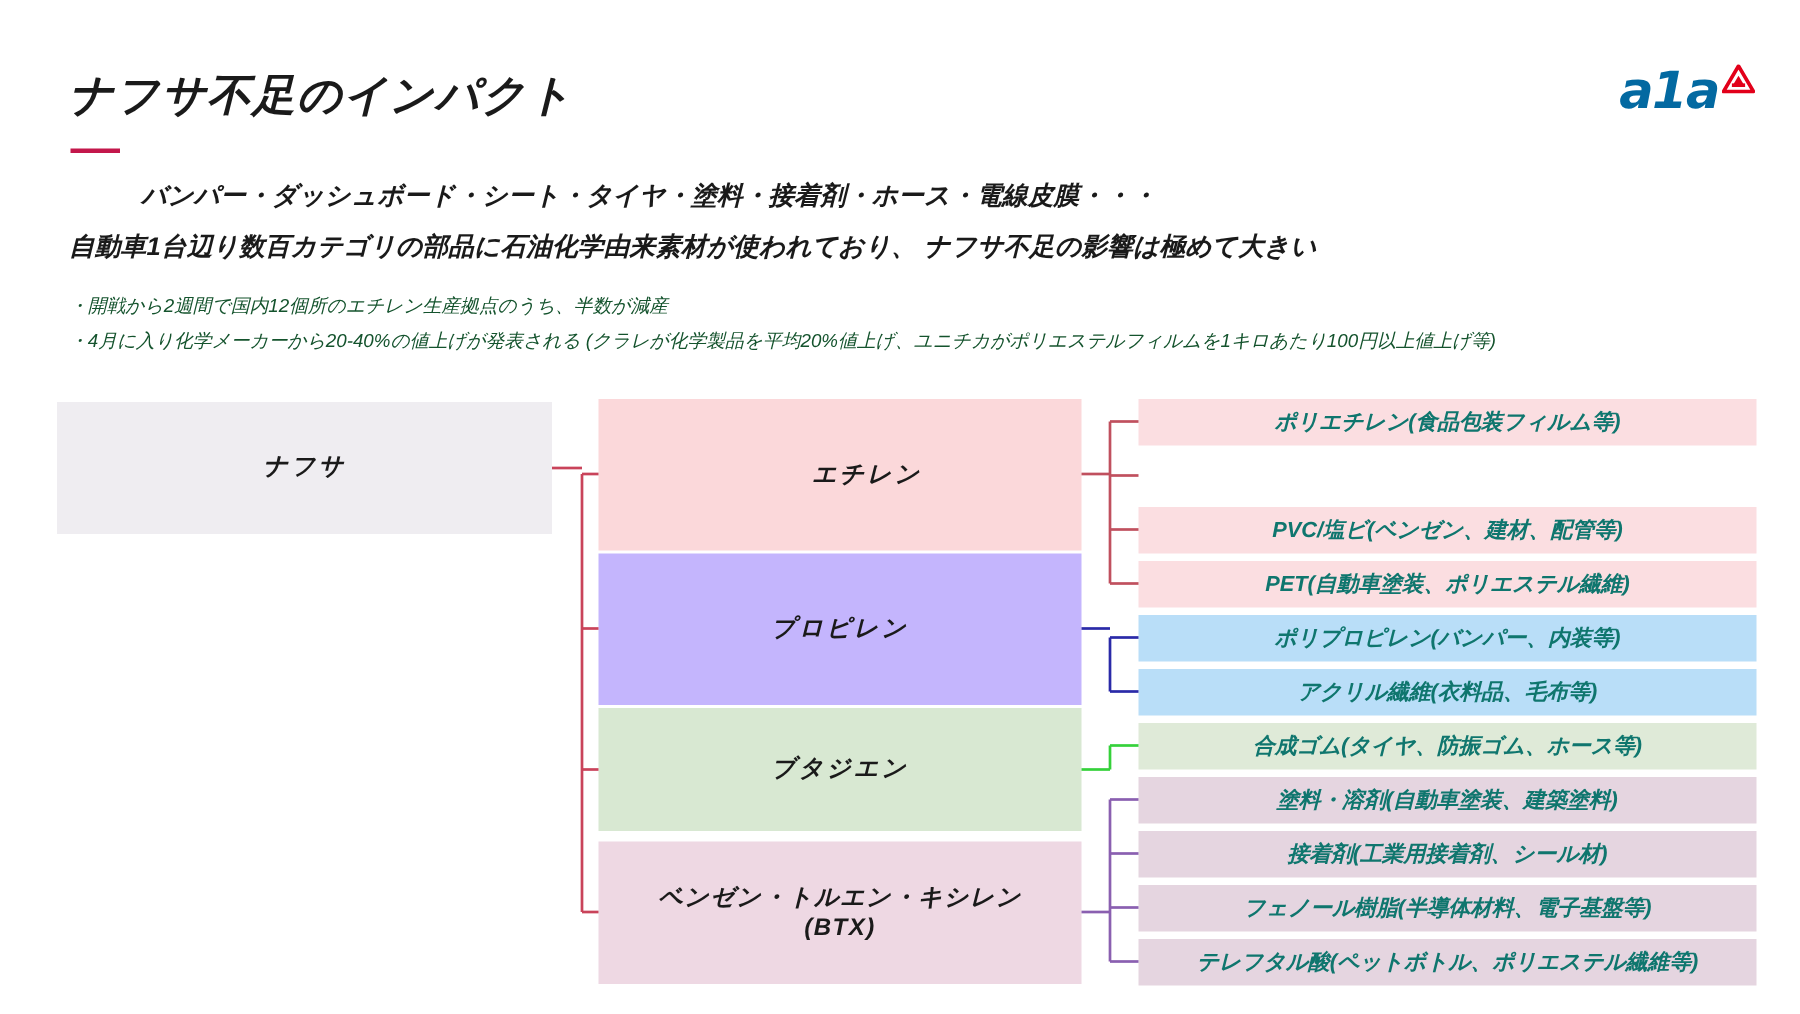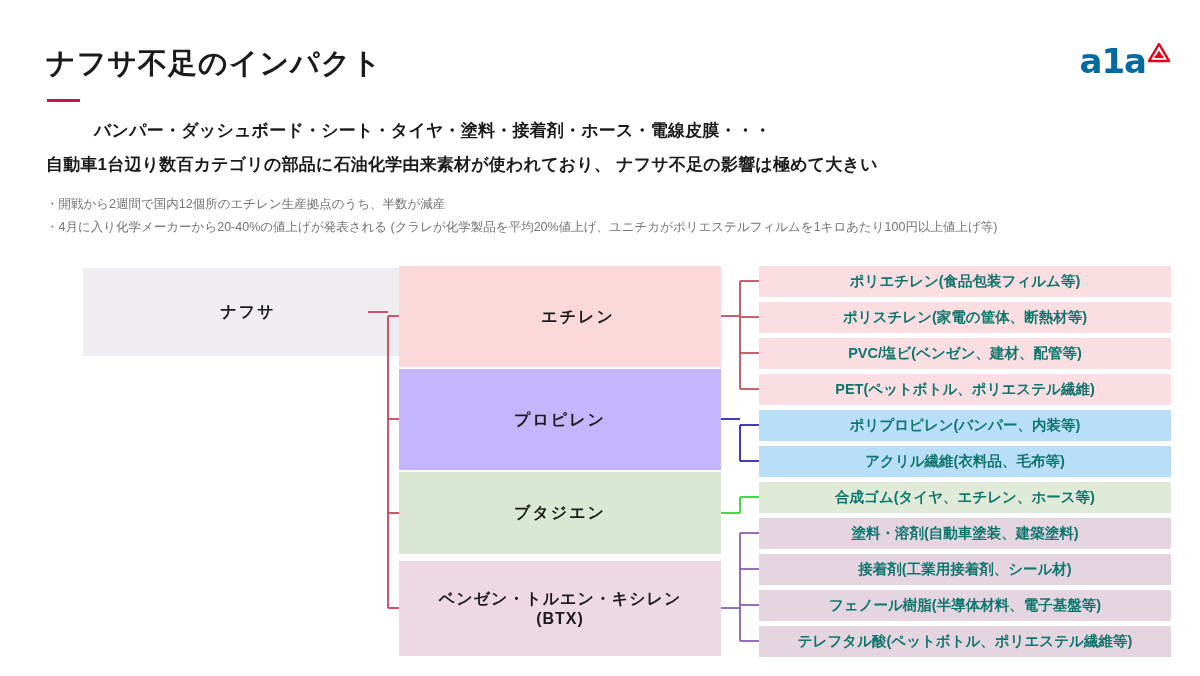--- a/index.html
+++ b/index.html
@@ -4,21 +4,21 @@
 <style>
   * { margin:0; padding:0; box-sizing:border-box; }
   html,body { width:1200px; height:676px; }
   body {
     background:#ffffff;
     font-family:"Liberation Sans","DejaVu Sans",sans-serif;
     color:#231f20;
     overflow:hidden;
     position:relative;
   }
-  .slide { position:relative; width:1200px; height:500px; background:#fff; }
+  .slide { position:relative; width:1200px; height:500px; background:#fff;font-style:italic; }
 
   
   .page-title{
     position:absolute; left:46px; top:44px;
     font-size:29px; font-weight:700; letter-spacing:1px; color:#1a1a1a;
     white-space:nowrap;
   }
   .title-rule{
     position:absolute; left:47px; top:99px;
     width:33px; height:3px; background:#c0record;
@@ -38,39 +38,39 @@
   .lead{
     position:absolute; left:46px; width:1130px;
     font-size:17px; font-weight:700; color:#1a1a1a; line-height:1.05;
     letter-spacing:0.2px;
   }
   .lead.l1{ top:122px;margin-left:48px; }
   .lead.l2{ top:156px; }
 
   .note{
     position:absolute; left:46px;
-    font-size:12.5px; font-weight:400; color:#737373; line-height:1.1;
+    font-size:12.5px; font-weight:400; color:#14532d; line-height:1.1;
     letter-spacing:0px; white-space:nowrap;
   }
   .note.n1{ top:198px; }
   .note.n2{ top:221px; }
 
   
   .diagram{ position:absolute; left:0; top:0; width:1200px; height:676px; }
   .node{
     position:absolute;
     display:flex; align-items:center; justify-content:center;
     text-align:center;
     font-size:16px; font-weight:700; color:#1a1a1a;
     letter-spacing:1px;
     line-height:1.25;
   }
   .node.naphtha{
     left:38px; top:268px; width:330px; height:88px;
-    background:#efedf1; letter-spacing:2px;margin-left:45px;
+    background:#efedf1; letter-spacing:2px;
   }
   .node.mid{
     left:399px; width:322px;
     letter-spacing:2px; font-size:16px;
   }
   .node.mid.ethylene  { top:266px; height:101px; background:#fbd8da;padding-left:36px; }
   .node.mid.propylene { top:369px; height:101px; background:#c4b5fd; }
   .node.mid.butadiene { top:472px; height:82px;  background:#d8e8d2; }
   .node.mid.btx       { top:561px; height:95px;  background:#eed8e3; letter-spacing:1px; }
 
@@ -129,28 +129,27 @@
       <span>ブタジエン</span>
     </div>
     <div class="node mid btx">
       <span>
         <span>ベンゼン・トルエン・キシレン</span><br>
         <span>(BTX)</span>
       </span>
     </div>
 
     <div class="leaf pink" style="top:266px">ポリエチレン(食品包装フィルム等)</div>
-    <div class="leaf pink" style="top:302px">ポリスチレン(家電の筐体、断熱材等)</div>
     <div class="leaf pink" style="top:338px">PVC/塩ビ(ベンゼン、建材、配管等)</div>
-    <div class="leaf pink" style="top:374px">PET(ペットボトル、ポリエステル繊維)</div>
+    <div class="leaf pink" style="top:374px">PET(自動車塗装、ポリエステル繊維)</div>
 
     <div class="leaf blue" style="top:410px">ポリプロピレン(バンパー、内装等)</div>
     <div class="leaf blue" style="top:446px">アクリル繊維(衣料品、毛布等)</div>
 
-    <div class="leaf green" style="top:482px">合成ゴム(タイヤ、エチレン、ホース等)</div>
+    <div class="leaf green" style="top:482px">合成ゴム(タイヤ、防振ゴム、ホース等)</div>
 
     <div class="leaf purple" style="top:518px">塗料・溶剤(自動車塗装、建築塗料)</div>
     <div class="leaf purple" style="top:554px">接着剤(工業用接着剤、シール材)</div>
     <div class="leaf purple" style="top:590px">フェノール樹脂(半導体材料、電子基盤等)</div>
     <div class="leaf purple" style="top:626px">テレフタル酸(ペットボトル、ポリエステル繊維等)</div>
 
     <svg class="connectors" viewBox="0 0 1200 676">
 
       <g stroke="#c9435a" stroke-width="1.8" fill="none">
         <line x1="368" y1="312" x2="388" y2="312"></line>

